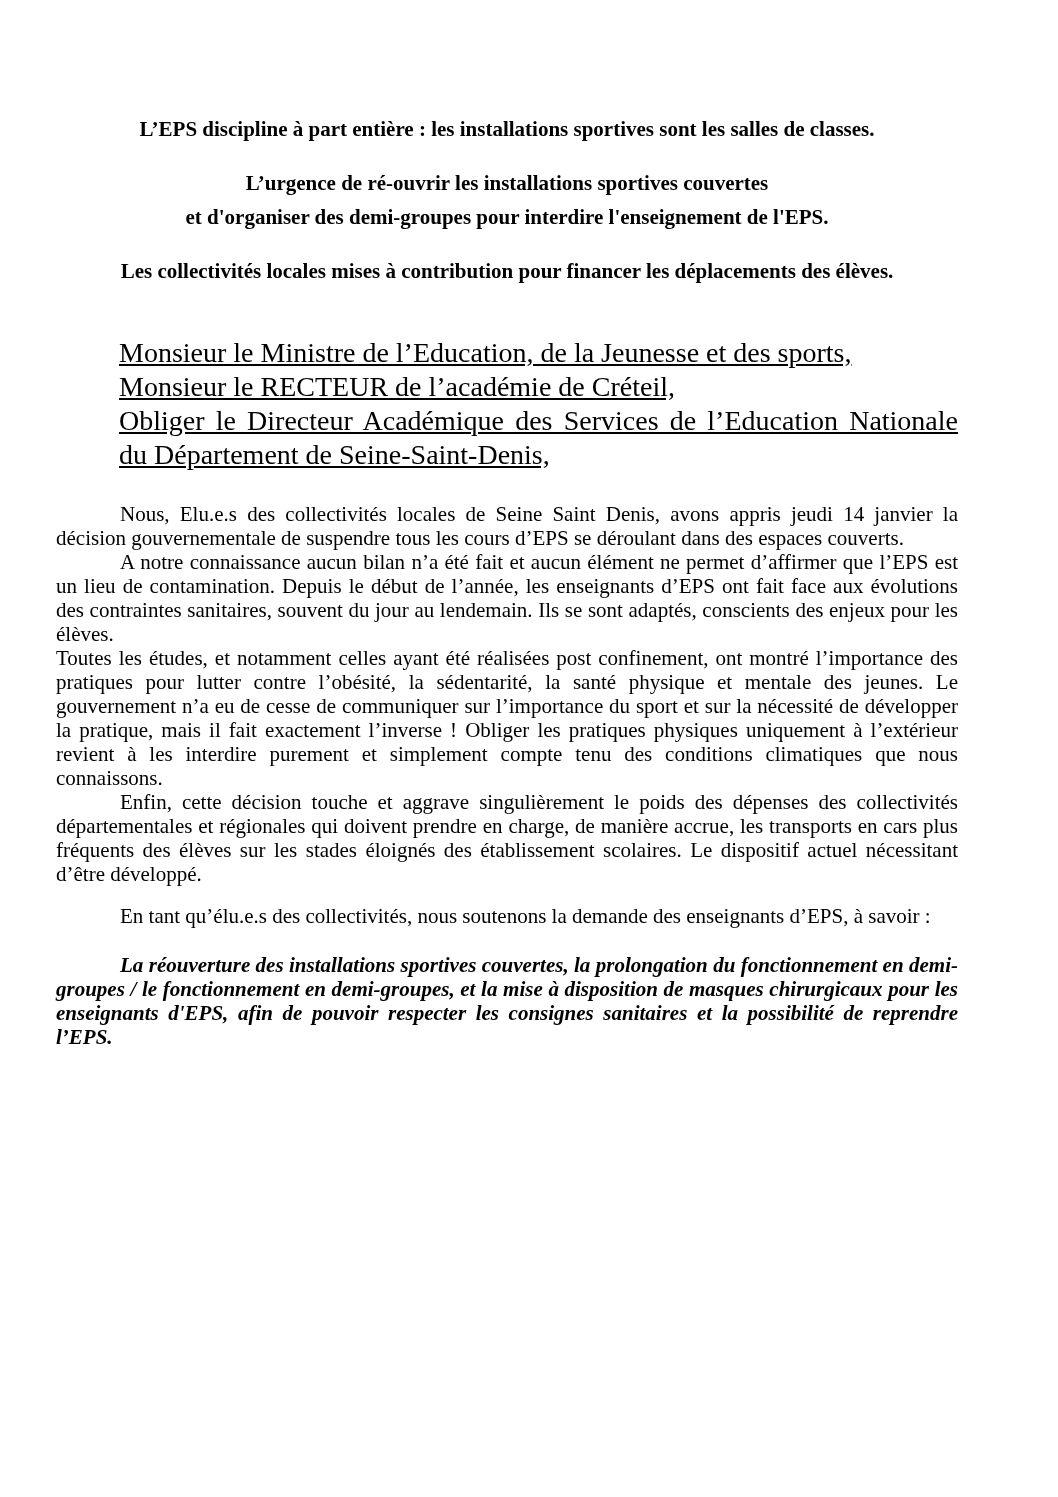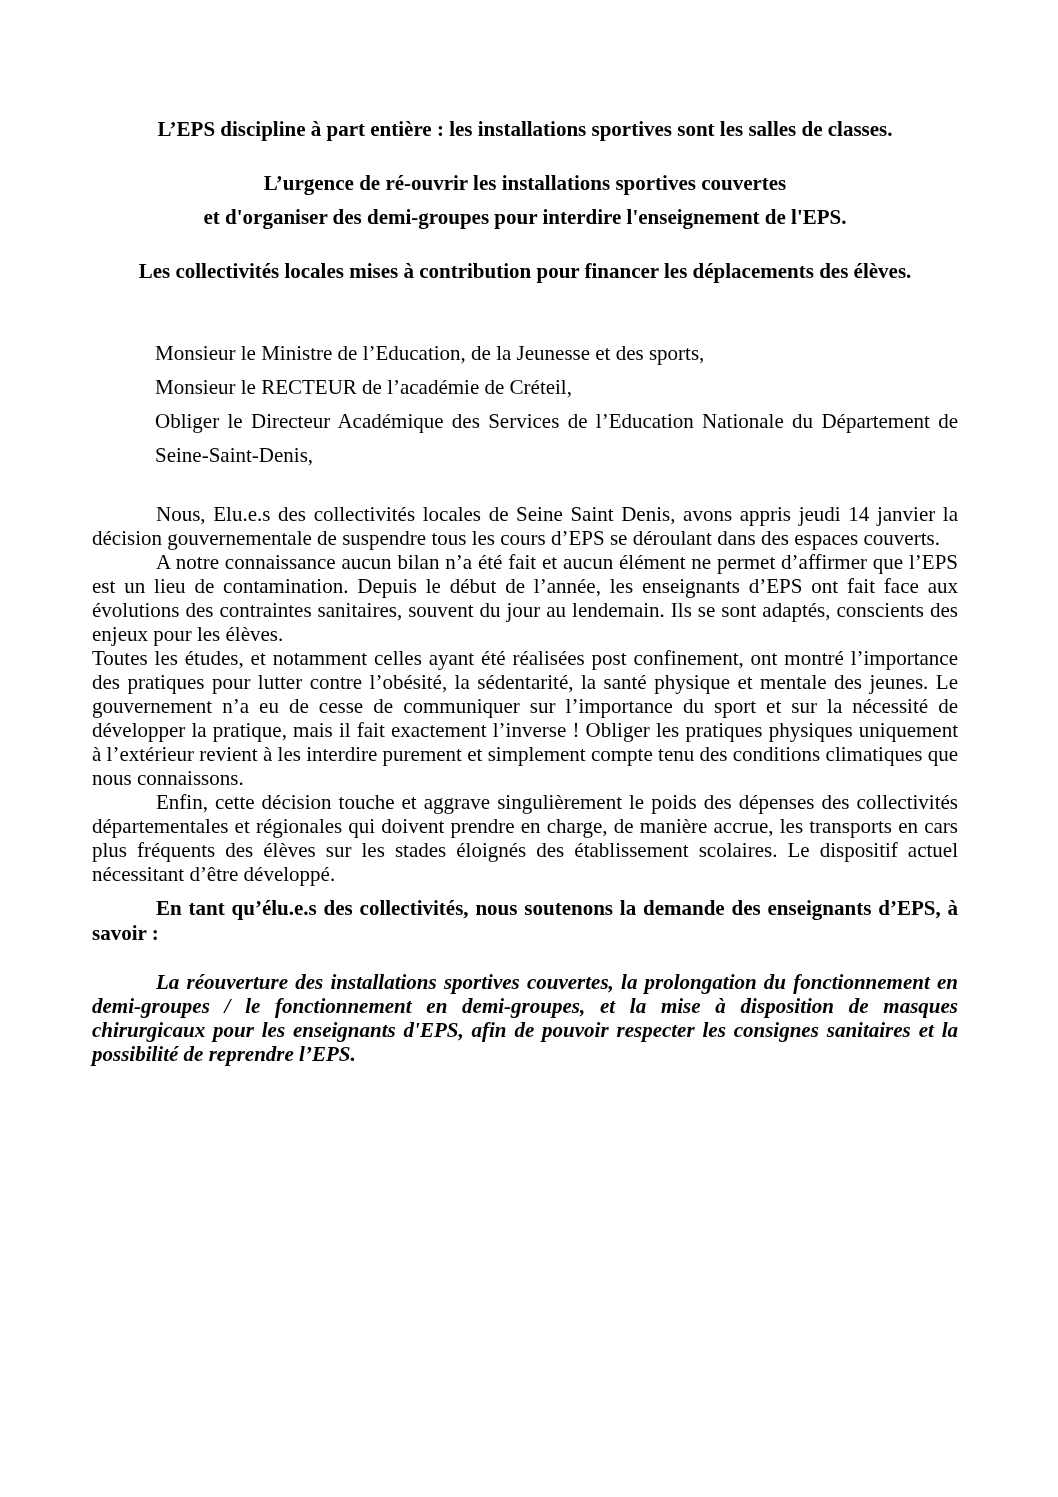--- a/index.html
+++ b/index.html
@@ -7,55 +7,56 @@
     padding: 0;
     background: #ffffff;
   }
   .page {
     position: relative;
     width: 1058px;
     height: 1066px;
     margin: 0 auto;
     background: #ffffff;
     box-sizing: border-box;
-    padding: 112px 100px 0 92px;
+    padding: 112px 100px 0 56px;
     font-family: "Liberation Serif", "DejaVu Serif", serif;
     color: #000000;
     overflow: hidden;
   }
   .heading {
     text-align: center;
     font-weight: bold;
     font-size: 21px;
     line-height: 34px;
   }
   .heading.gap-before {
     margin-top: 20px;
   }
   .recipients {
     margin-top: 48px;
     margin-left: 63px;
-    font-size: 21px;
+    font-size: 28px;
     line-height: 34px;
     text-align: justify;
+    text-decoration: underline;
   }
   .body-block {
     margin-top: 30px;
     font-size: 21px;
     line-height: 24px;
     text-align: justify;
   }
   .para.indent {
     text-indent: 64px;
   }
   .demand-intro {
-    margin-top: 10px;
+    margin-top: 18px;
     font-size: 21px;
     line-height: 25px;
-    font-weight: bold;
+    font-weight: normal;
     text-align: justify;
     text-indent: 64px;
   }
   .demand-detail {
     margin-top: 24px;
     font-size: 21px;
     line-height: 24px;
     font-weight: bold;
     font-style: italic;
     text-align: justify;

